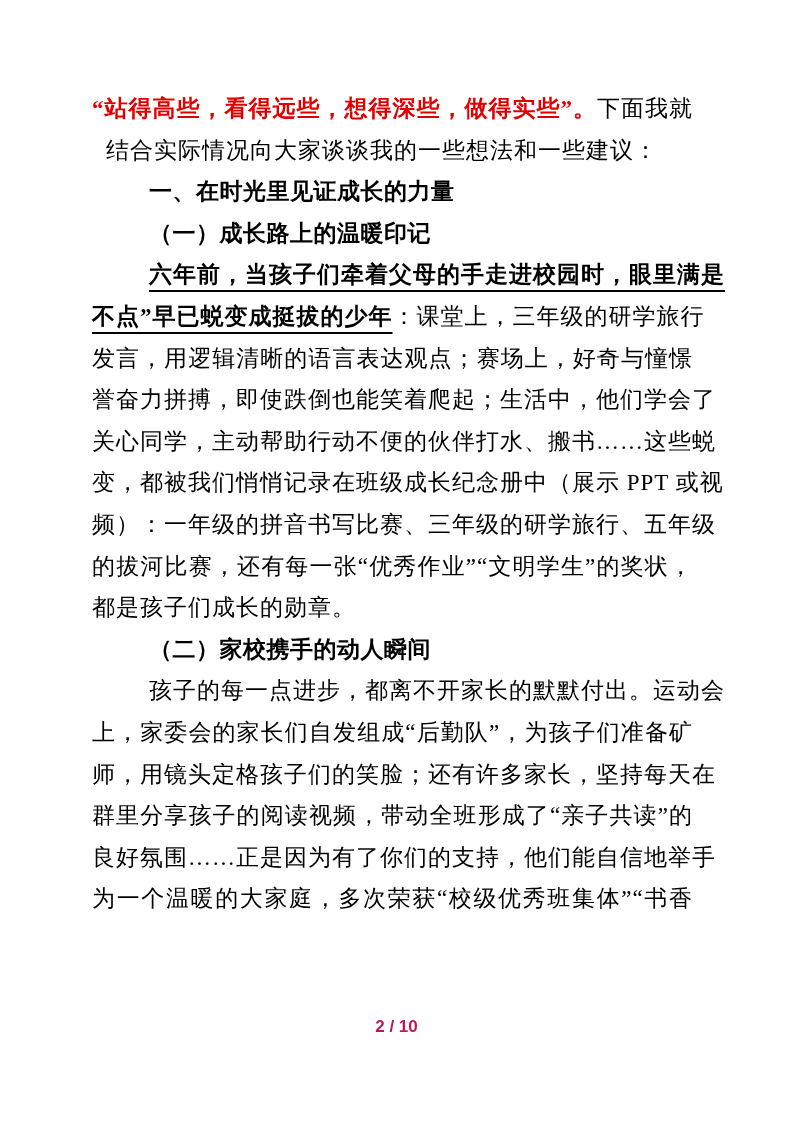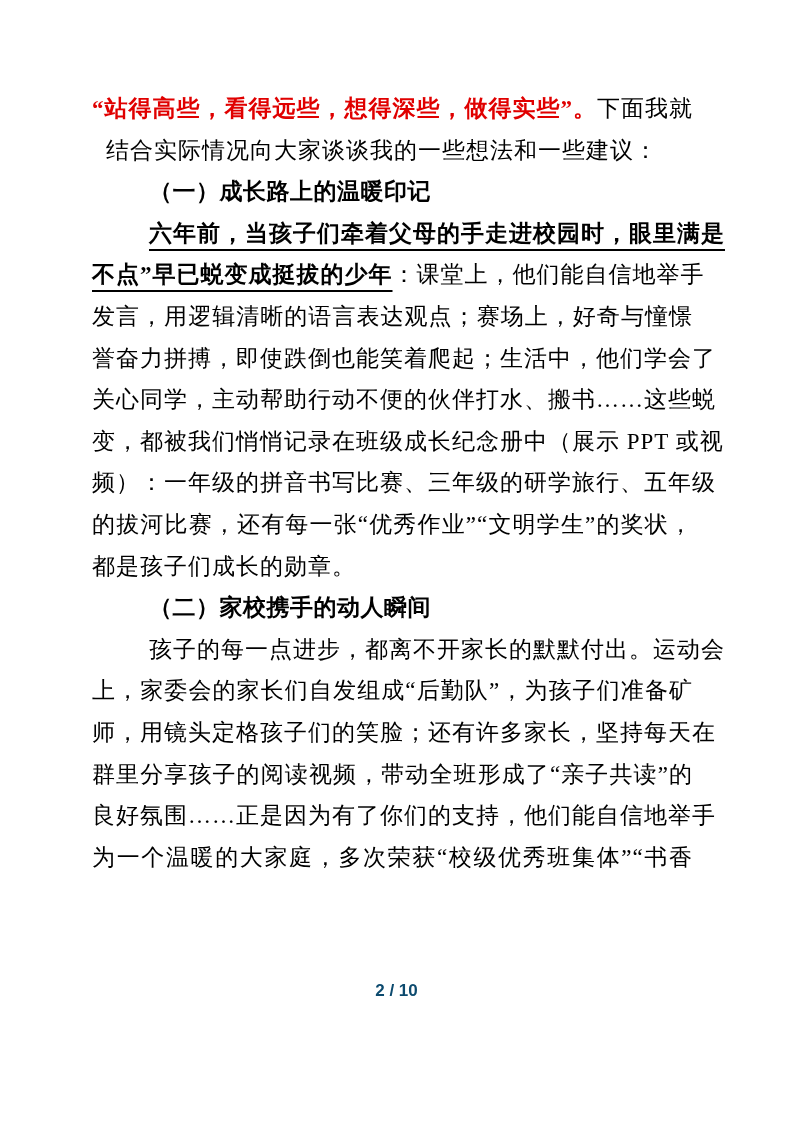--- a/index.html
+++ b/index.html
@@ -49,42 +49,43 @@
     text-decoration-thickness: 1.5px;
     text-underline-offset: 8px;
   }
   .seg-heading {
     font-weight: bold;
     font-family: "Liberation Sans", "DejaVu Sans", sans-serif;
     letter-spacing: 0.5px;
   }
   .footer {
     position: absolute;
-    top: 976px;
+    top: 1012px;
     left: 0;
     width: 793px;
     height: 30px;
     line-height: 30px;
     text-align: center;
     font-family: "Liberation Sans", "DejaVu Sans", sans-serif;
     font-weight: bold;
     font-size: 17px;
-    color: #0c4a6e;
+    color: #be185d;
   }
 </style>
 </head>
 <body>
 
 <div class="page">
   <div class="doc-body" id="doc-lines">
       <div class="line"><span class="seg-red">“站得高些，看得远些，想得深些，做得实些”。</span><span class="seg-normal">下面我就</span></div>
       <div class="line no-just ind-cont"><span class="seg-normal">结合实际情况向大家谈谈我的一些想法和一些建议：</span></div>
+      <div class="line no-just ind-para"><span class="seg-heading">一、在时光里见证成长的力量</span></div>
       <div class="line no-just ind-para"><span class="seg-heading">（一）成长路上的温暖印记</span></div>
       <div class="line ind-para"><span class="seg-bu">六年前，当孩子们牵着父母的手走进校园时，眼里满是</span></div>
-      <div class="line"><span class="seg-bu">不点”早已蜕变成挺拔的少年</span><span class="seg-normal">：课堂上，他们能自信地举手</span></div>
+      <div class="line"><span class="seg-bu">不点”早已蜕变成挺拔的少年</span><span class="seg-normal">：课堂上，三年级的研学旅行</span></div>
       <div class="line"><span class="seg-normal">发言，用逻辑清晰的语言表达观点；赛场上，好奇与憧憬</span></div>
       <div class="line"><span class="seg-normal">誉奋力拼搏，即使跌倒也能笑着爬起；生活中，他们学会了</span></div>
       <div class="line"><span class="seg-normal">关心同学，主动帮助行动不便的伙伴打水、搬书……这些蜕</span></div>
       <div class="line"><span class="seg-normal">变，都被我们悄悄记录在班级成长纪念册中（展示 PPT 或视</span></div>
       <div class="line"><span class="seg-normal">频）：一年级的拼音书写比赛、三年级的研学旅行、五年级</span></div>
       <div class="line"><span class="seg-normal">的拔河比赛，还有每一张“优秀作业”“文明学生”的奖状，</span></div>
       <div class="line no-just"><span class="seg-normal">都是孩子们成长的勋章。</span></div>
       <div class="line no-just ind-para"><span class="seg-heading">（二）家校携手的动人瞬间</span></div>
       <div class="line ind-para"><span class="seg-normal">孩子的每一点进步，都离不开家长的默默付出。运动会</span></div>
       <div class="line"><span class="seg-normal">上，家委会的家长们自发组成“后勤队”，为孩子们准备矿</span></div>

